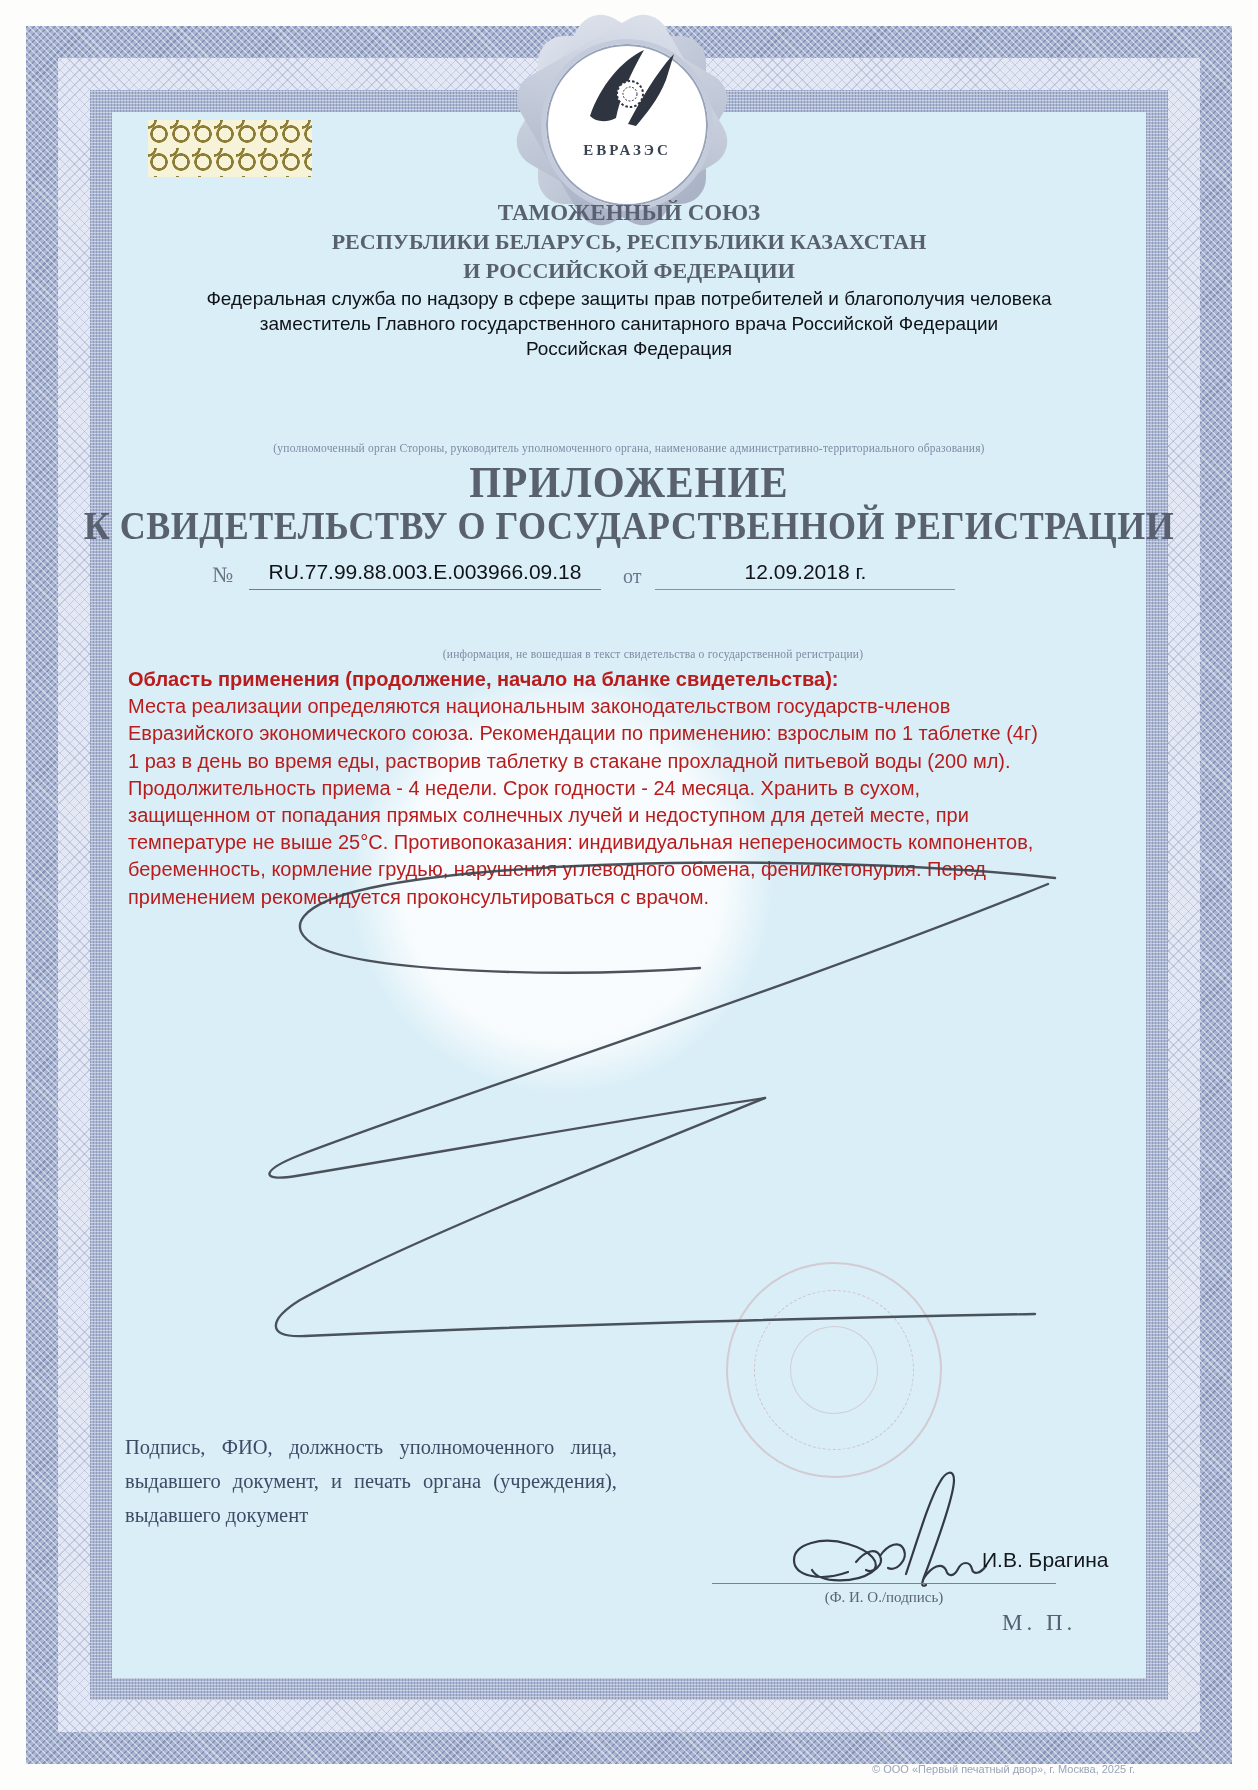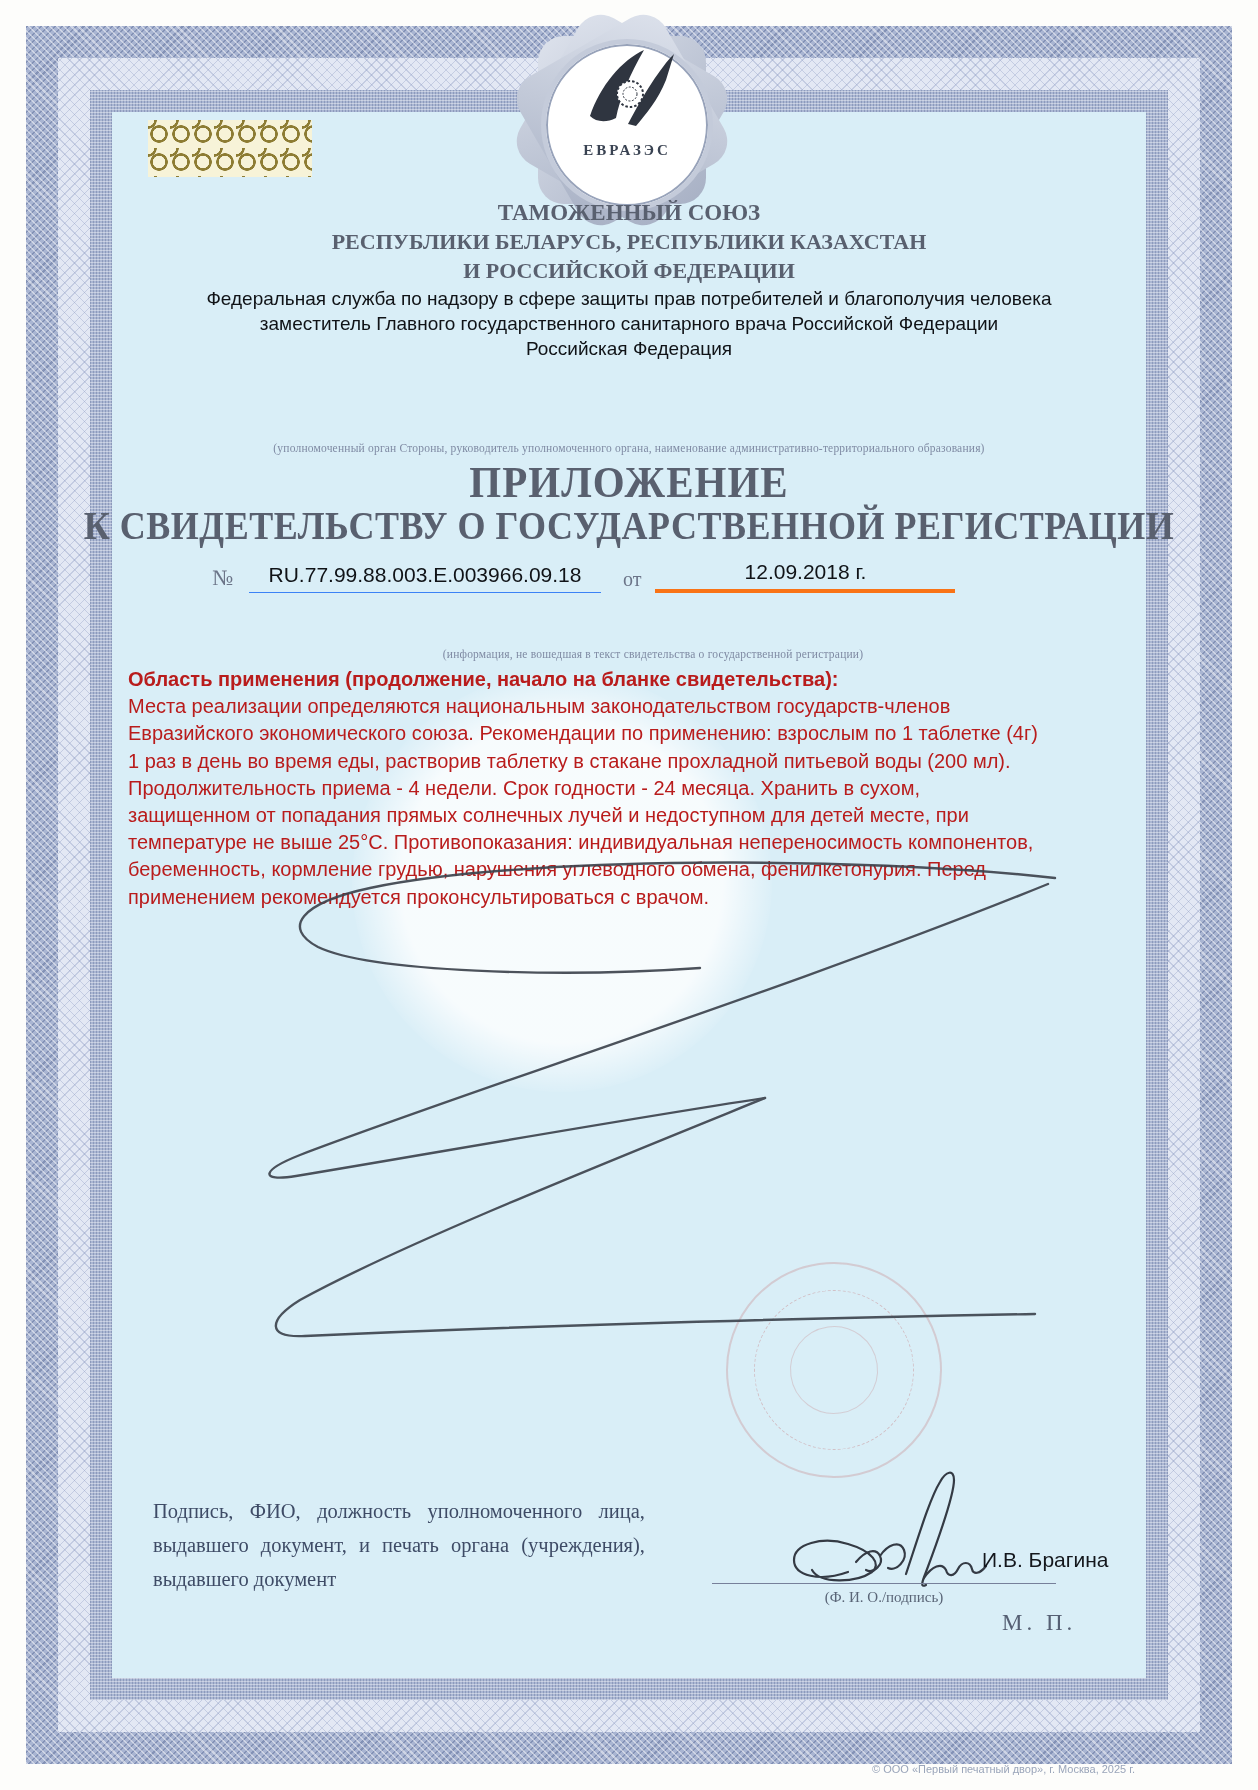--- a/index.html
+++ b/index.html
@@ -42,28 +42,28 @@
   .h-sans{position:absolute;left:0;width:1258px;text-align:center;color:#101317;font-size:19px;}
   .caption{position:absolute;left:0;width:1258px;text-align:center;color:#7f8aa3;
     font-family:"Liberation Serif",serif;font-size:11.5px;letter-spacing:.2px;}
   .title1{top:458px;font-size:41px;letter-spacing:1px;transform:scaleY(1.1);}
   .title2{top:505px;font-size:36px;letter-spacing:.5px;transform:scaleY(1.12);}
   .num-row{position:absolute;left:212px;top:560px;width:850px;display:flex;align-items:flex-end;}
   .no-label,.ot-label{font-family:"Liberation Serif",serif;color:#6b7488;font-size:22px;padding-bottom:2px;}
   .ot-label{font-size:20px;margin:0 14px 0 22px;}
   .num-field{flex:0 0 352px;margin-left:16px;border-bottom:1px solid #3b82f6;text-align:center;
     font-size:21px;color:#101317;padding-bottom:5px;}
-  .date-field{flex:0 0 300px;border-bottom:4px solid #f97316;text-align:center;
+  .date-field{flex:0 0 300px;border-bottom:1px solid #f97316;text-align:center;
     font-size:21px;color:#101317;padding-bottom:5px;}
   .body-block{position:absolute;left:128px;top:666px;width:916px;color:#b91c1c;}
   .body-heading{font-weight:bold;font-size:20px;line-height:1.36;}
   .body-text{font-size:20px;line-height:1.36;}
-  .left-footer{position:absolute;left:125px;top:1494px;width:492px;
+  .left-footer{position:absolute;left:125px;top:1430px;width:492px;
     font-family:"Liberation Serif",serif;font-size:20.5px;line-height:1.66;color:#3e4b66;
-    text-align:justify;text-align-last:left;margin-left:28px;}
+    text-align:justify;text-align-last:left;}
   .sign-line{position:absolute;left:712px;top:1583px;width:344px;border-bottom:1px solid #77809a;}
   .sign-caption{position:absolute;left:712px;top:1589px;width:344px;text-align:center;
     font-family:"Liberation Serif",serif;font-size:15px;color:#5a6577;}
   .signer-name{position:absolute;left:982px;top:1548px;font-size:21px;color:#14171c;}
   .mp-label{position:absolute;left:1002px;top:1610px;font-family:"Liberation Serif",serif;
     font-size:23px;letter-spacing:4px;color:#566074;}
   .print-credit{position:absolute;right:123px;top:1763px;font-size:11px;color:#9aa5ba;}
   
   .stamp{position:absolute;left:726px;top:1262px;width:212px;height:212px;border-radius:50%;
     border:2px solid rgba(192,90,90,.24);transform:rotate(-8deg);}

